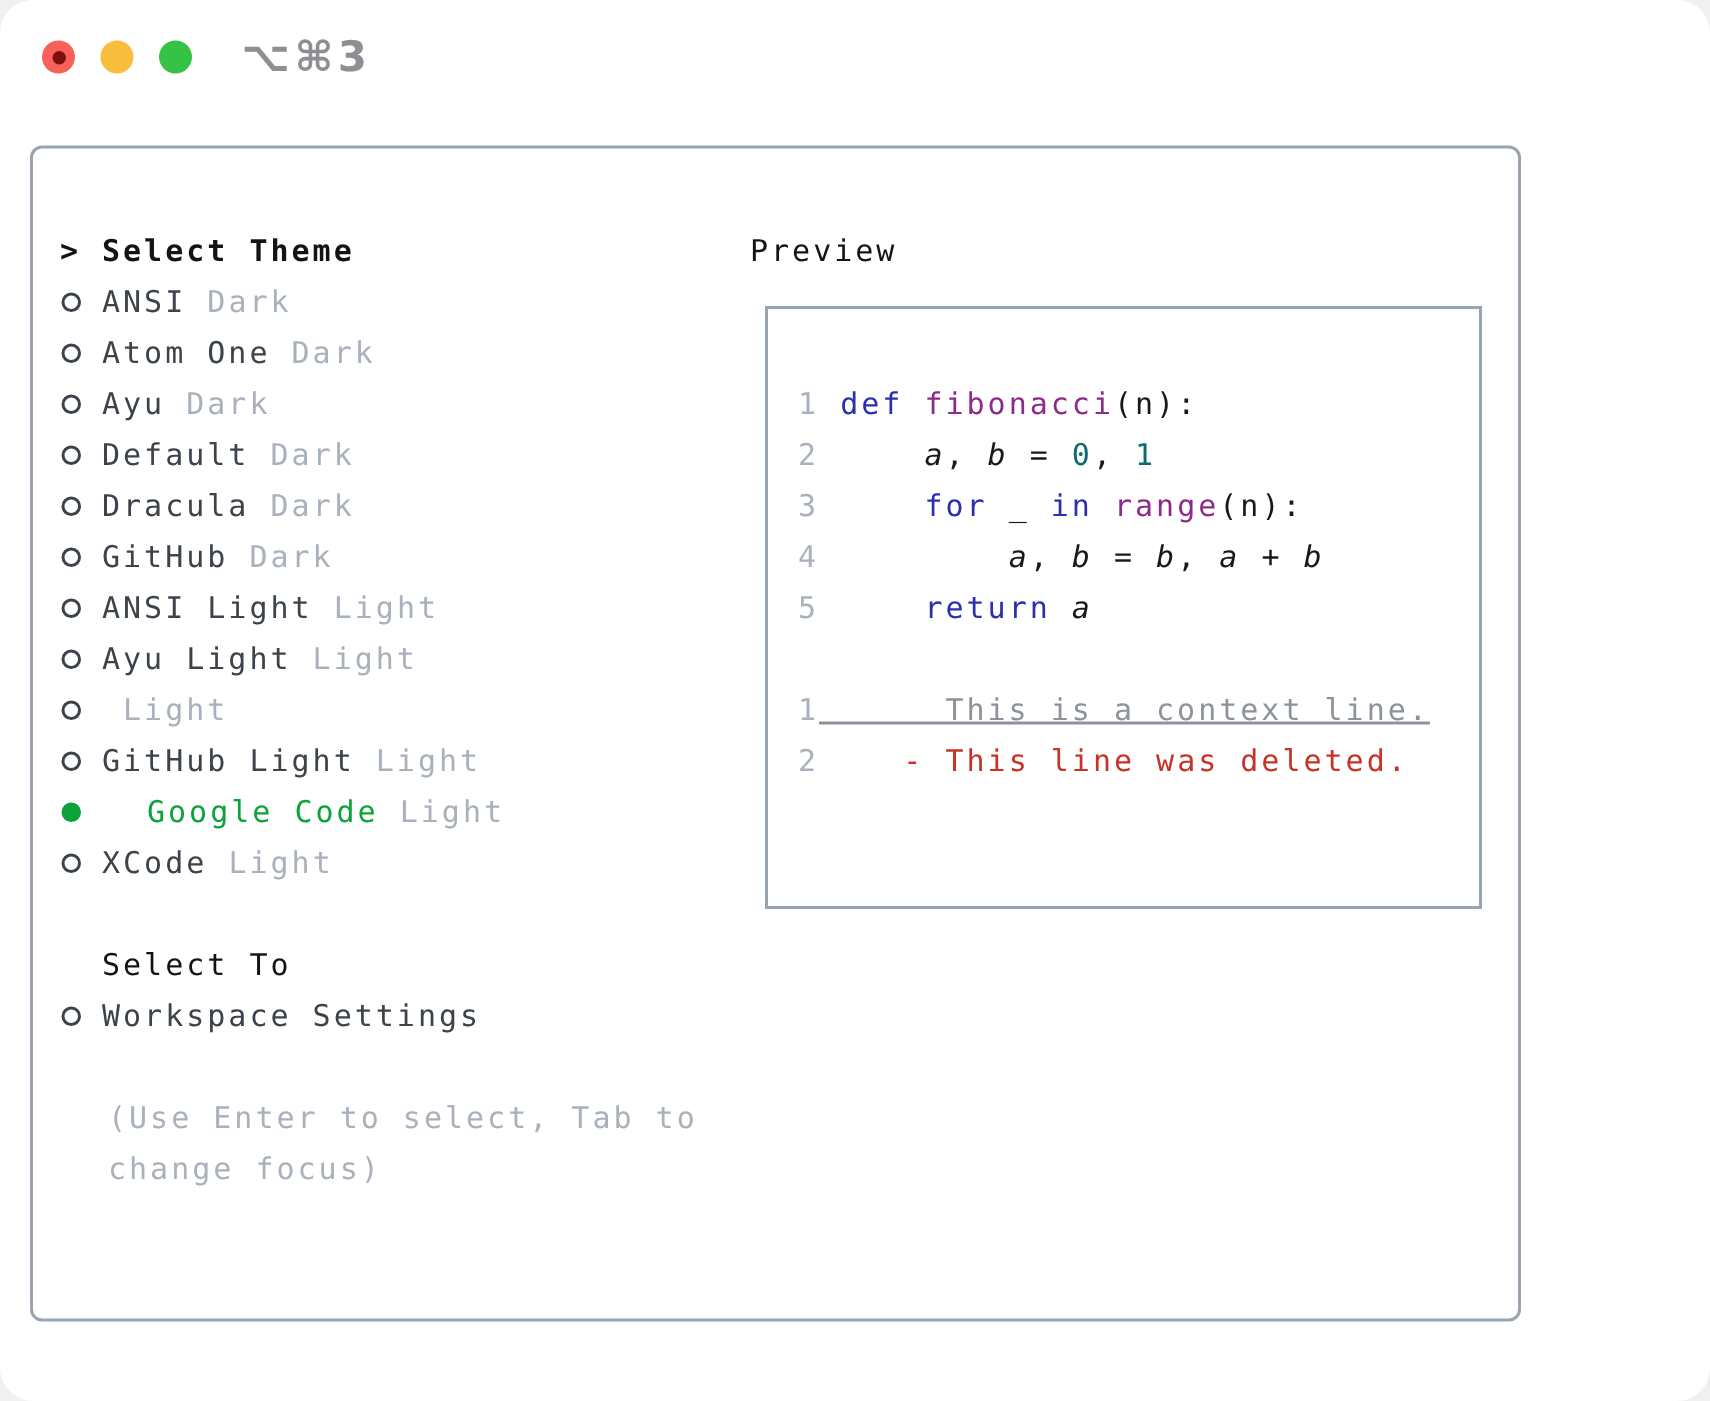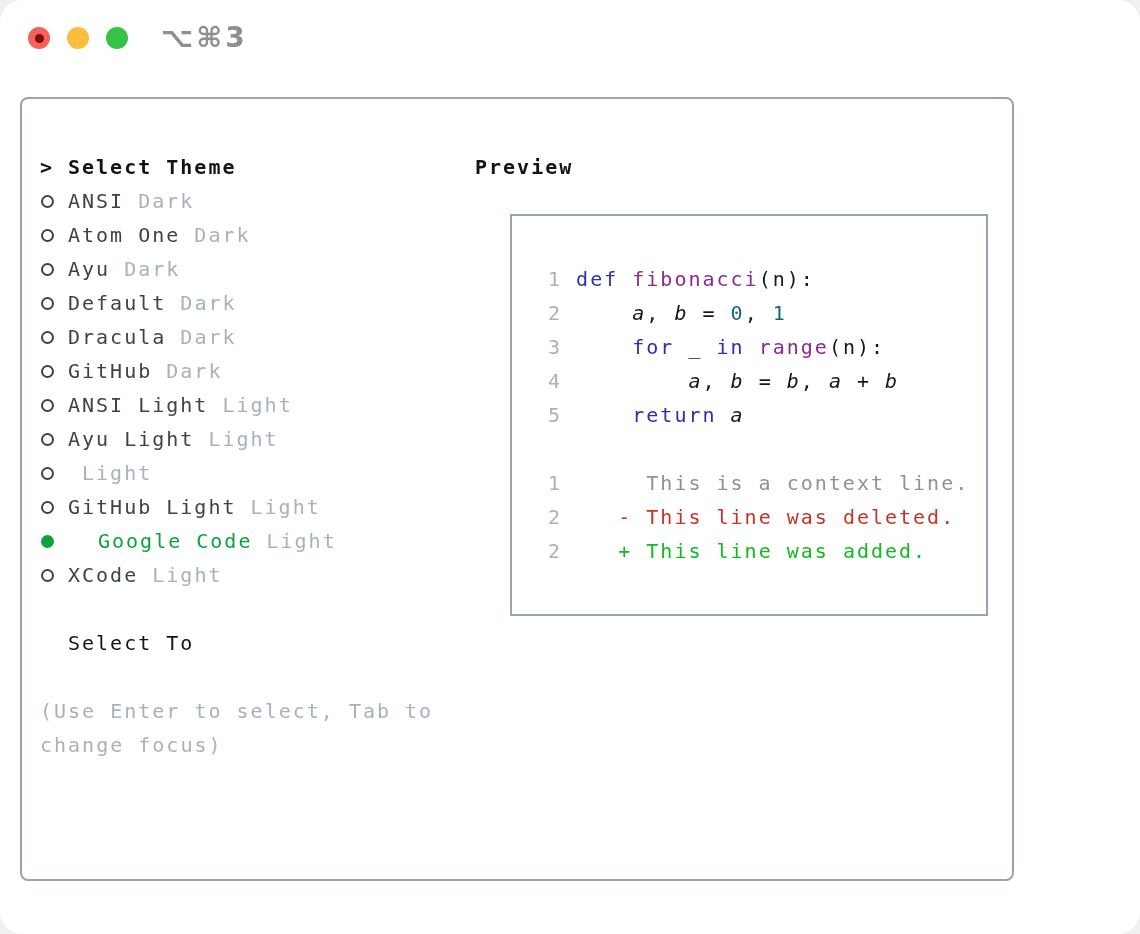--- a/index.html
+++ b/index.html
@@ -40,39 +40,39 @@
   .marker{display:inline-flex;width:28px;flex:none;align-items:center;}
   .arrow{font-weight:700;color:var(--c-text_black,#121417);}
   .radio{width:13px;height:13px;box-sizing:border-box;border:2px solid var(--c-text_dark,#3c434b);border-radius:50%;margin-left:1px;}
   .radio.sel{background:var(--c-green_accent,#0ca33c);border-color:var(--c-green_accent,#0ca33c);}
   .h-label{font-weight:700;color:var(--c-text_black,#121417);}
   .t-name{color:var(--c-text_dark,#3c434b);}
   .t-name.sel{color:var(--c-green_accent,#0ca33c);margin-left:30px;}
   .t-var{color:var(--c-text_muted,#a9b1bd);text-align:center;}
   .apply-label{color:var(--c-text_black,#121417);}
   .hint{color:var(--c-text_muted,#a9b1bd);}
-  .hint div{height:34px;line-height:34px;white-space:pre;}
+  .hint div{height:34px;line-height:34px;white-space:pre;margin-left:32px;}
   
   .preview-title{
-    position:absolute;left:453px;top:51px;height:34px;line-height:34px;
-    font-weight:700;color:var(--c-text_black,#121417);
+    position:absolute;left:478px;top:51px;height:34px;line-height:34px;
+    font-weight:400;color:var(--c-text_black,#121417);
   }
   .preview-box{
-    position:absolute;left:488px;top:115px;width:478px;height:402px;
+    position:absolute;left:488px;top:105px;width:478px;height:402px;
     box-sizing:border-box;border:2px solid var(--c-border,#9aa3b0);
-    padding:46px 0 0 36px;background:#ffffff;overflow:hidden;
+    padding:46px 0 0 20px;background:#ffffff;overflow:hidden;
   }
   .code-line{height:34px;line-height:34px;white-space:pre;}
   .tok-ln{color:var(--c-line_number,#a9b1bd);}
   .tok-kw{color:var(--c-keyword_blue,#2b30ab);}
   .tok-fn{color:var(--c-function_purple,#8f2a8d);}
   .tok-num{color:var(--c-number_teal,#0d6b6f);}
   .tok-pl{color:var(--c-code_text,#181818);}
   .tok-var{color:var(--c-code_text,#181818);font-style:italic;}
-  .tok-ctx{color:var(--c-context_gray,#8d939b);}
+  .tok-ctx{color:var(--c-context_gray,#8d939b);text-decoration:underline;}
   .tok-del{color:var(--c-diff_red,#c53427);}
   .tok-add{color:var(--c-diff_green,#10bb22);}
 </style>
 </head>
 <body>
 
 <div class="window">
 
   <div class="titlebar">
     <span class="tl red">
@@ -107,20 +107,21 @@
         </div>
 
       <div class="row"></div>
 
       <div class="row">
         <span class="marker"></span>
         <span class="apply-label">Select To</span>
       </div>
 
       <div id="apply-options">
+          <div class="row"><span class="marker"><span class="radio"></span></span><span class="t-name">Workspace Settings</span></div>
         </div>
 
       <div class="row"></div>
 
       <div class="hint">
         <div>(Use Enter to select, Tab to</div>
         <div>change focus)</div>
       </div>
     </div>
 
@@ -129,18 +130,17 @@
     <div class="preview-box">
       <div id="code">
           <div class="code-line"><span class="tok-ln">1 </span><span class="tok-kw">def</span><span class="tok-pl"> </span><span class="tok-fn">fibonacci</span><span class="tok-pl">(n):</span></div>
           <div class="code-line"><span class="tok-ln">2 </span><span class="tok-pl">    </span><span class="tok-var">a</span><span class="tok-pl">, </span><span class="tok-var">b</span><span class="tok-pl"> = </span><span class="tok-num">0</span><span class="tok-pl">, </span><span class="tok-num">1</span></div>
           <div class="code-line"><span class="tok-ln">3 </span><span class="tok-pl">    </span><span class="tok-kw">for</span><span class="tok-pl"> _ </span><span class="tok-kw">in</span><span class="tok-pl"> </span><span class="tok-fn">range</span><span class="tok-pl">(n):</span></div>
           <div class="code-line"><span class="tok-ln">4 </span><span class="tok-pl">        </span><span class="tok-var">a</span><span class="tok-pl">, </span><span class="tok-var">b</span><span class="tok-pl"> = </span><span class="tok-var">b</span><span class="tok-pl">, </span><span class="tok-var">a</span><span class="tok-pl"> + </span><span class="tok-var">b</span></div>
           <div class="code-line"><span class="tok-ln">5 </span><span class="tok-pl">    </span><span class="tok-kw">return</span><span class="tok-pl"> </span><span class="tok-var">a</span></div>
           <div class="code-line"></div>
           <div class="code-line"><span class="tok-ln">1</span><span class="tok-ctx">      This is a context line.</span></div>
           <div class="code-line"><span class="tok-ln">2</span><span class="tok-pl">    </span><span class="tok-del">- This line was deleted.</span></div>
-          <div class="code-line"><span class="tok-ln">2</span><span class="tok-pl">    </span><span class="tok-add">+ This line was added.</span></div>
         </div>
     </div>
 
   </div>
 </div>
 
 </body></html>

